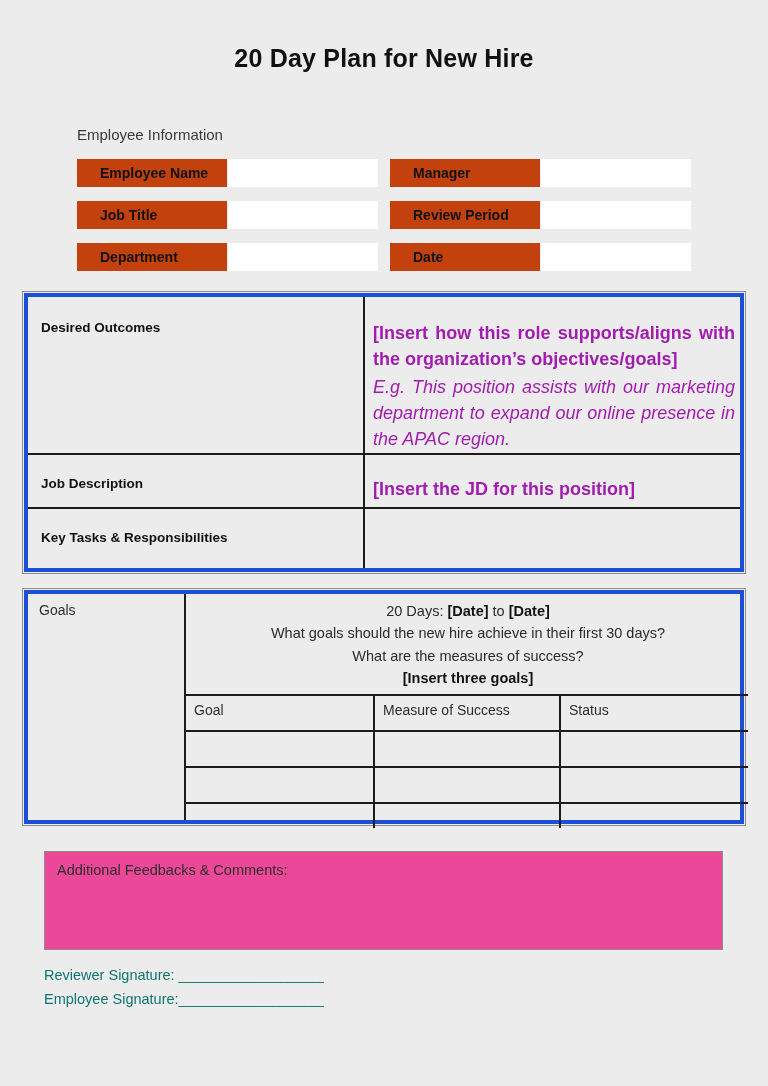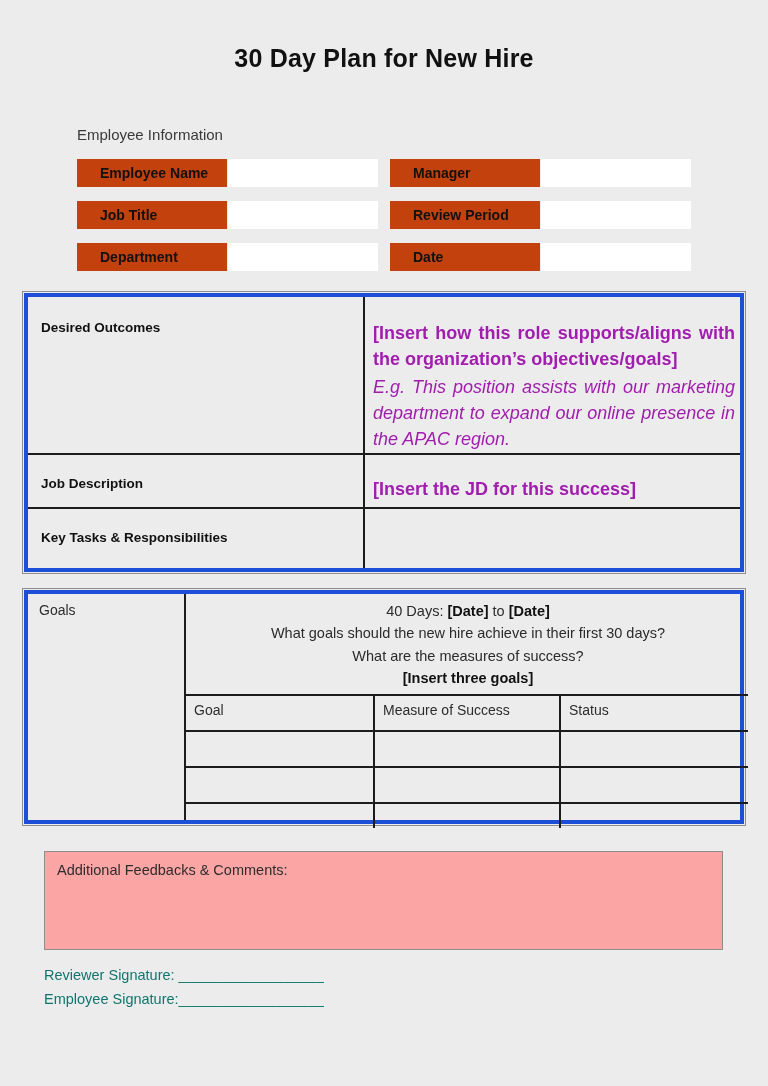--- a/index.html
+++ b/index.html
@@ -151,21 +151,21 @@
     color: #2d2d2d;
   }
 
   
   #feedback-box {
     position: absolute;
     left: 44px;
     top: 851px;
     width: 679px;
     height: 99px;
-    background: #fca5a5;
+    background: #ec4899;
     border: 1.5px solid #8d8d8d;
     box-sizing: border-box;
   }
   #feedback-label {
     position: absolute;
     left: 12px;
     top: 10px;
     font-size: 14.5px;
     font-weight: normal;
     color: #2d2d2d;
@@ -179,21 +179,21 @@
     font-weight: normal;
     color: #0f766e;
     white-space: pre;
   }
   #reviewer-signature { top: 967px; }
   #employee-signature { top: 991px; }
 </style>
 </head>
 <body>
 
-<div class="doc-title">30 Day Plan for New Hire</div>
+<div class="doc-title">20 Day Plan for New Hire</div>
 
 <div class="emp-info-heading">Employee Information</div>
 
 <div class="field-row" style="left:77px; top:159px;">
   <div class="field-label">Employee Name</div>
   <div class="field-input"></div>
 </div>
 <div class="field-row" style="left:77px; top:201px;">
   <div class="field-label">Job Title</div>
   <div class="field-input"></div>
@@ -224,37 +224,37 @@
     <div class="row-div" style="top:156px;"></div>
     <div class="row-div" style="top:210px;"></div>
 
     <div class="cell cell-head" style="left:0; top:11px; width:335px;">Desired Outcomes</div>
     <div class="cell cell-body" style="left:337px; top:11px; width:383px;">
       <span>[Insert how this role supports/aligns with the organization’s objectives/goals]</span>
       <span class="eg">E.g. This position assists with our marketing department to expand our online presence in the APAC region.</span>
     </div>
 
     <div class="cell cell-head" style="left:0; top:167px; width:335px;">Job Description</div>
-    <div class="cell cell-body" style="left:337px; top:167px; width:383px; text-align:left;">[Insert the JD for this success]</div>
+    <div class="cell cell-body" style="left:337px; top:167px; width:383px; text-align:left;">[Insert the JD for this position]</div>
 
     <div class="cell cell-head" style="left:0; top:221px; width:335px;">Key Tasks &amp; Responsibilities</div>
 
   </div>
 </div>
 
 <div class="block-table" id="goals-table">
   <div class="block-inner">
 
     <div class="col-div" style="left:156px; height:100%;"></div>
 
     <div class="goals-left-label">Goals</div>
 
     <div class="goals-header-block" style="left:160px; top:6px; width:560px;">
       <div>
-        <span>40 Days: </span><b>[Date]</b><span> to </span><b>[Date]</b>
+        <span>20 Days: </span><b>[Date]</b><span> to </span><b>[Date]</b>
       </div>
       <div>What goals should the new hire achieve in their first 30 days?</div>
       <div>What are the measures of success?</div>
       <div class="insert">[Insert three goals]</div>
     </div>
 
     <div class="row-div" style="top:100px; left:156px; width:564px;"></div>
     <div class="row-div" style="top:136px; left:156px; width:564px;"></div>
     <div class="row-div" style="top:172px; left:156px; width:564px;"></div>
     <div class="row-div" style="top:208px; left:156px; width:564px;"></div>

